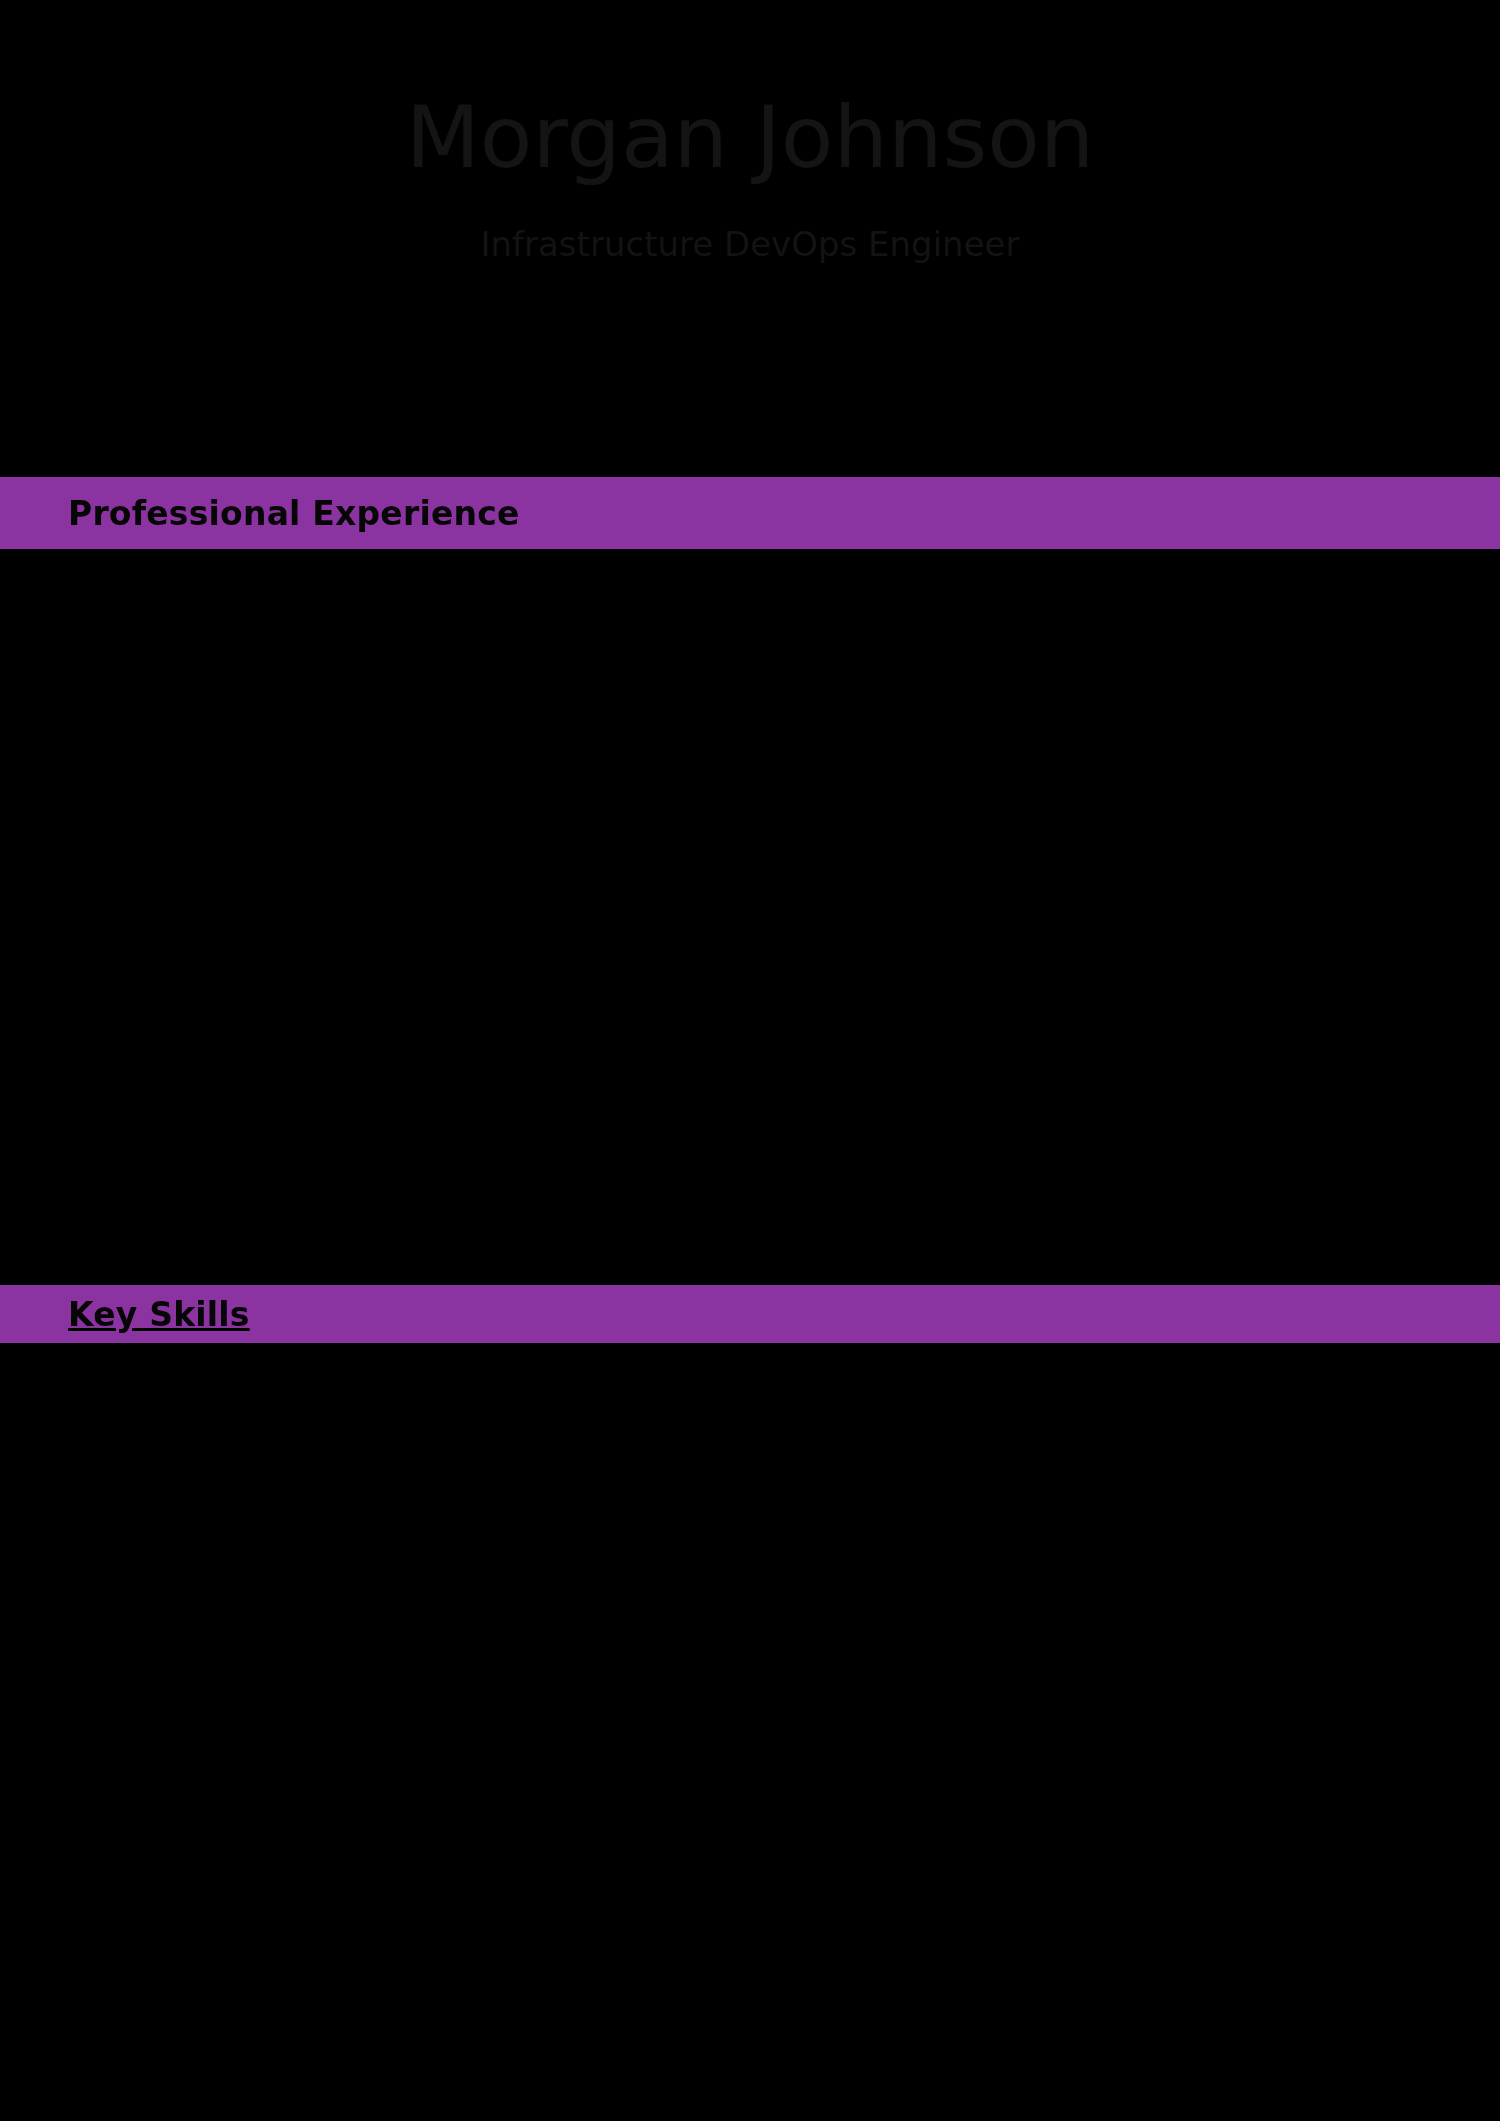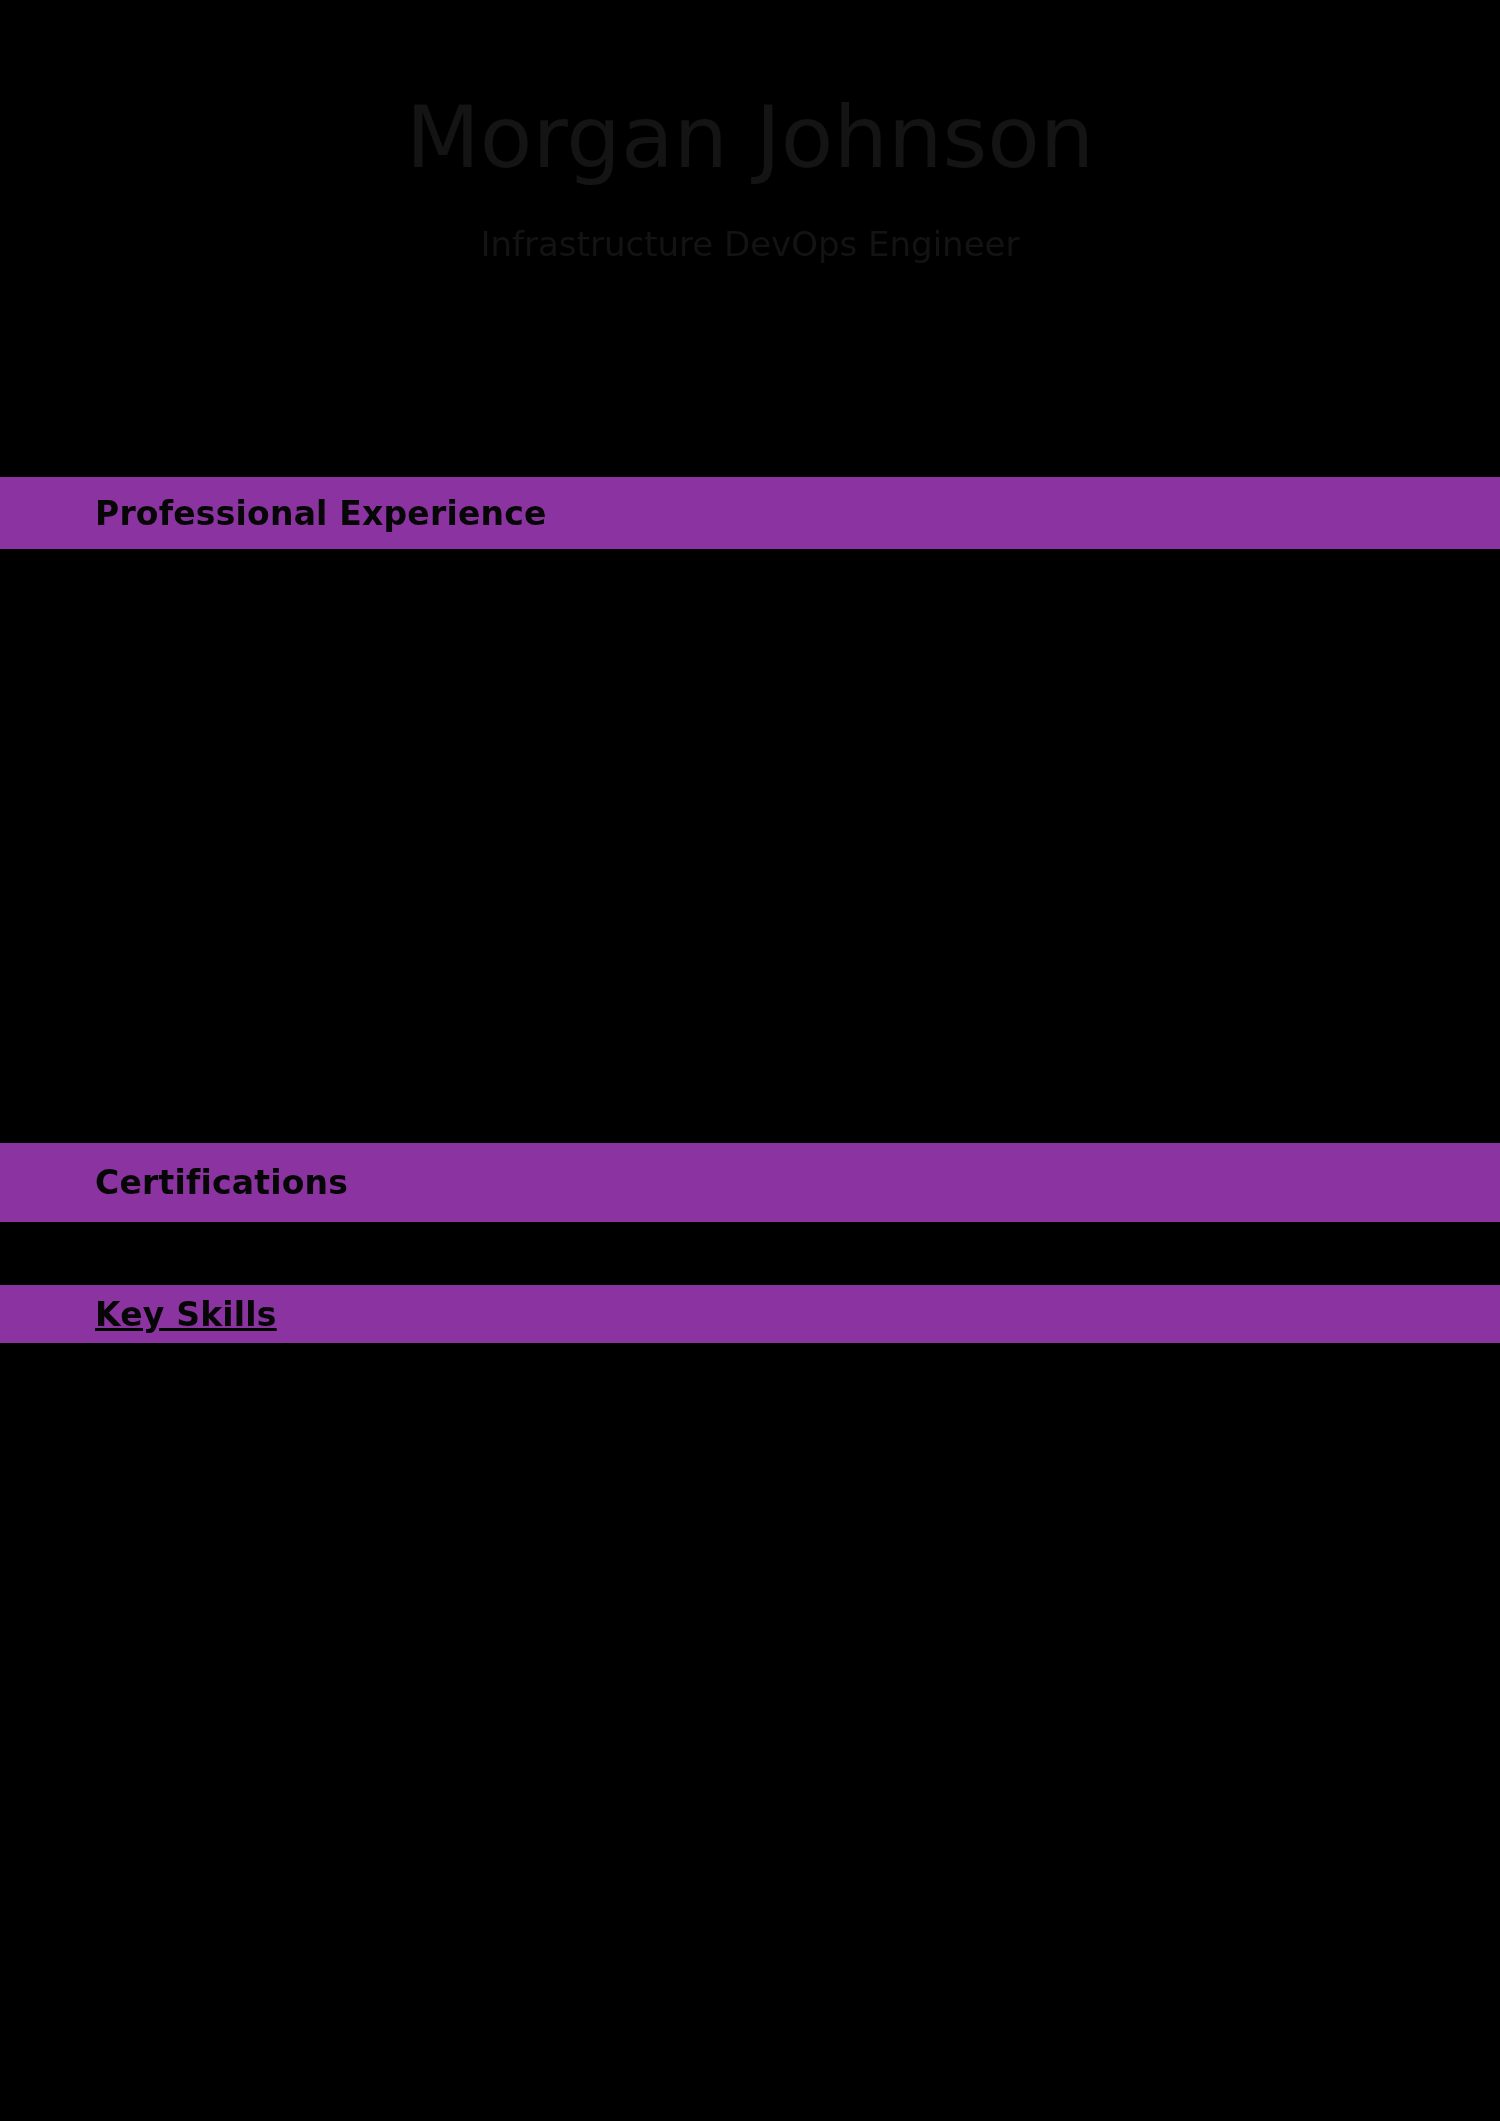--- a/index.html
+++ b/index.html
@@ -58,21 +58,21 @@
     background: #8B33A0;
     display: flex;
     align-items: center;
   }
   .section-band-title {
     font-family: "DejaVu Sans", sans-serif;
     font-weight: 700;
     font-size: 33px;
     letter-spacing: 0.2px;
     color: #060606;
-    padding-left: 95px;
+    padding-left: 68px;
     white-space: nowrap;
   }
 
   
   .section-body {
     position: absolute;
     left: 0;
     width: 1500px;
     box-sizing: border-box;
     padding: 16px 95px 0 95px;
@@ -172,23 +172,20 @@
 
 
   <div class="section-body" style="top:1050px; height:88px;">
     <div class="edu-line">
       <span class="edu-deg">B.S. Computer Science</span>
       <span>State University</span>
       <span>2014 - 2018</span>
     </div>
   </div>
 
-  <div class="section-band" style="top:1143px; height:79px;">
-    <div class="section-band-title">Certifications</div>
-  </div>
 
   <div class="section-body" style="top:1226px; height:104px;">
     <div class="cert-line">Certified Kubernetes Administrator (CKA)</div>
     <div class="cert-line">AWS Certified Solutions Architect - Associate</div>
   </div>
 
   <div class="section-band" style="top:1285px; height:58px;text-decoration:underline;">
     <div class="section-band-title">Key Skills</div>
   </div>
 

